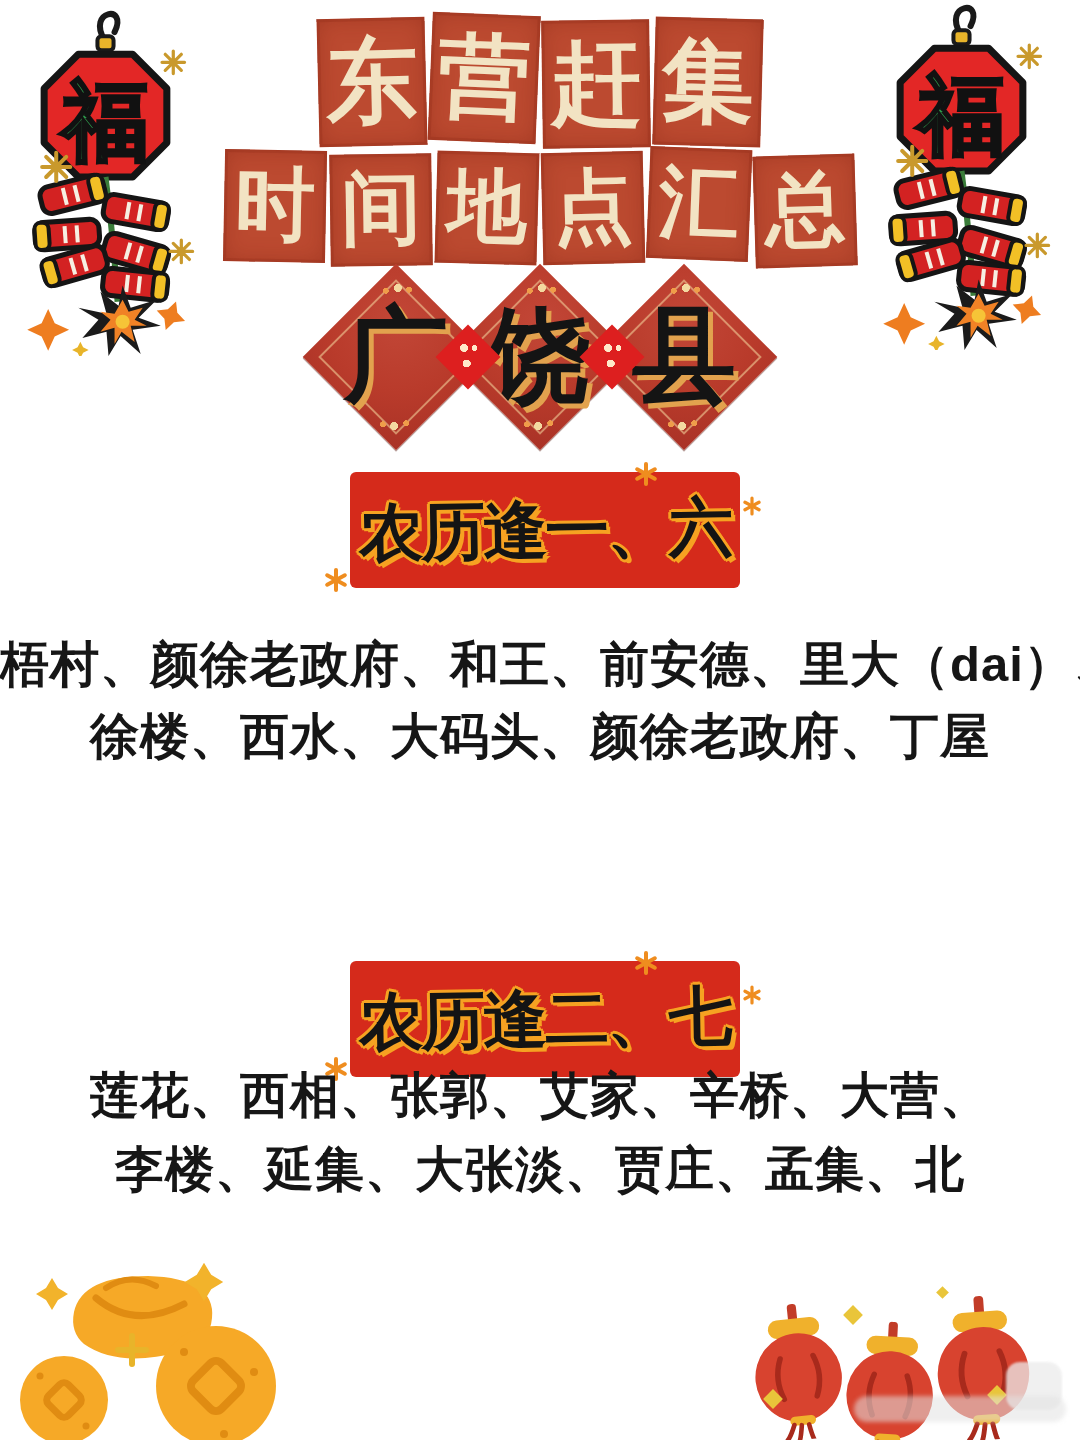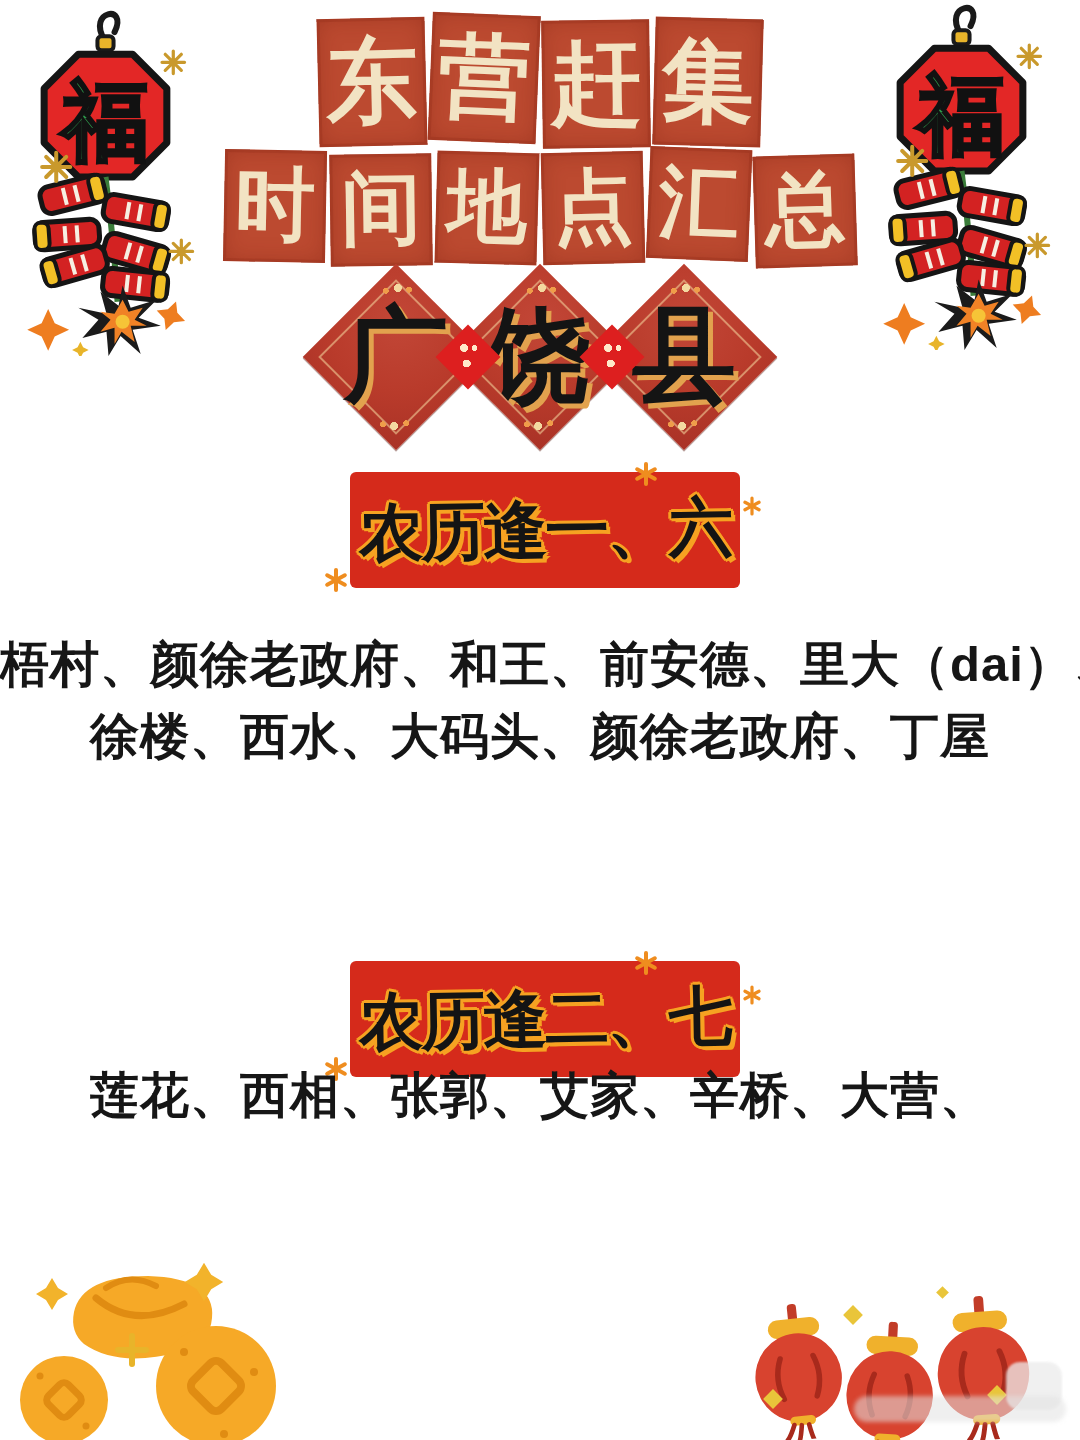--- a/index.html
+++ b/index.html
@@ -273,20 +273,21 @@
 
   <div class="banner" style="top:953px;margin-top:8px;">
     <span class="spark sp1"></span>
     <span class="spark sp2"></span>
     <span class="spark sp3"></span>
     <span class="txt">农历逢二、七</span>
   </div>
 
   <div class="market-list list2" style="top:1058px;text-align:center;">
     <p class="market-line">莲花、西相、张郭、艾家、辛桥、大营、</p>
+    <p class="market-line">李楼、延集、大张淡、贾庄、孟集、北</p>
   </div>
 
   <div class="deco" style="left:8px;top:1254px;width:300px;height:186px;">
     <svg viewBox="0 0 300 186" width="300" height="186">
       <g>
         <path d="M66 58 q8 -36 74 -36 q68 2 64 42 q-2 26 -32 34 q-62 16 -96 -8 q-14 -12 -10 -32 Z" fill="#f6a927"></path>
         <path d="M88 44 q38 32 88 6" stroke="#e08c12" stroke-width="7" fill="none" stroke-linecap="round"></path>
         <path d="M98 34 q24 -16 50 -2" stroke="#e08c12" stroke-width="6" fill="none" stroke-linecap="round"></path>
       </g>
       <g>

